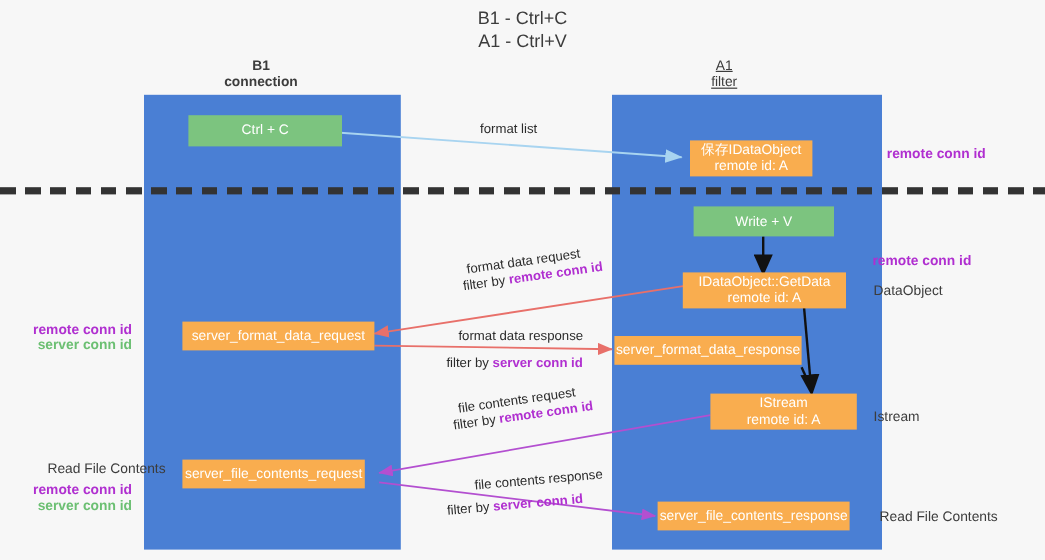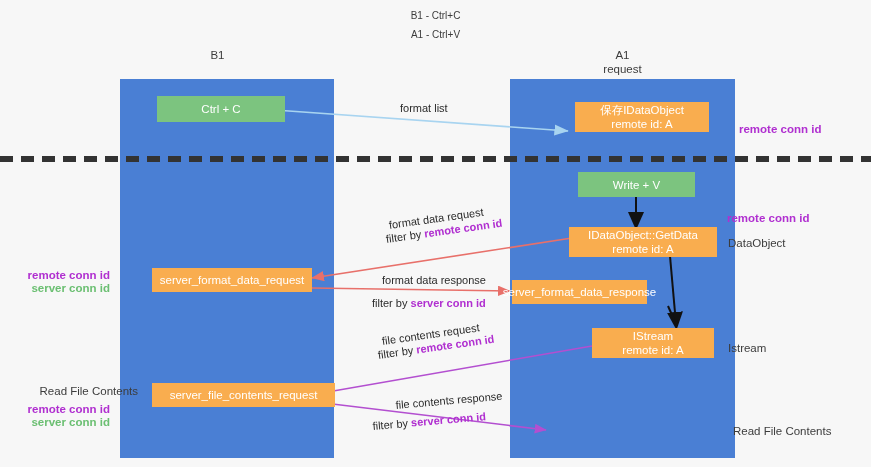--- a/index.html
+++ b/index.html
@@ -33,21 +33,21 @@
     font-size: 11.5px;
     line-height: 14px;
   }
   .title-block {
     position: absolute;
     left: 0;
     top: 6px;
     width: 871px;
     text-align: center;
     color: #3c3c3c;
-    font-size: 10px;
+    font-size: 15px;
     line-height: 19px;
   }
   .node {
     position: absolute;
     box-sizing: border-box;
     display: flex;
     flex-direction: column;
     align-items: center;
     justify-content: center;
     color: #ffffff;
@@ -91,26 +91,27 @@
 </head>
 <body>
 
 <div id="canvas">
 
   <div class="title-block">
     <div>B1 - Ctrl+C</div>
     <div>A1 - Ctrl+V</div>
   </div>
 
-  <div class="lane-title" style="left:140px; top:48px; width:155px;">
+  <div class="lane-title" style="left:140px; top:48px; width:155px;font-weight:bold;">
     <div>B1</div>
-  </div>
-  <div class="lane-title" style="left:545px; top:48px; width:155px;">
+    <div>connection</div>
+  </div>
+  <div class="lane-title" style="left:526px; top:48px; width:155px;text-decoration:underline;">
     <div>A1</div>
-    <div>request</div>
+    <div>filter</div>
   </div>
 
   <div class="lane" style="left:120px; top:79px; width:214px; height:379px;"></div>
   <div class="lane" style="left:510px; top:79px; width:225px; height:379px;"></div>
 
   <svg id="wires" viewBox="0 0 871 467" xmlns="http://www.w3.org/2000/svg">
     <defs>
       <marker id="ah-blue" markerWidth="9" markerHeight="7" refX="8.5" refY="3.5" orient="auto">
         <polygon points="0 0, 9 3.5, 0 7" fill="#a8d4f0"></polygon>
       </marker>
@@ -141,51 +142,54 @@
 
     <path d="M 668 306 L 676 324" stroke="#111111" stroke-width="2" fill="none"></path>
   </svg>
 
   <div class="divider"></div>
 
   <div class="node green" style="left:157px; top:96px; width:128px; height:26px;">
     <div>Ctrl + C</div>
   </div>
 
-  <div class="node orange" style="left:575px; top:102px; width:134px; height:30px;">
+  <div class="node orange" style="left:575px; top:117px; width:102px; height:30px;">
     <div>保存IDataObject</div>
     <div>remote id: A</div>
   </div>
 
   <div class="node green" style="left:578px; top:172px; width:117px; height:25px;">
     <div>Write + V</div>
   </div>
 
-  <div class="node orange" style="left:569px; top:227px; width:148px; height:30px;">
+  <div class="node orange" style="left:569px; top:227px; width:136px; height:30px;">
     <div>IDataObject::GetData</div>
     <div>remote id: A</div>
   </div>
 
   <div class="node orange" style="left:152px; top:268px; width:160px; height:24px;justify-content:center;">
     <div>server_format_data_request</div>
   </div>
 
-  <div class="node orange" style="left:512px; top:280px; width:135px; height:24px;">
+  <div class="node orange" style="left:512px; top:280px; width:156px; height:24px;">
     <div>server_format_data_response</div>
   </div>
 
   <div class="node orange" style="left:592px; top:328px; width:122px; height:30px;">
     <div>IStream</div>
     <div>remote id: A</div>
   </div>
 
-  <div class="node orange" style="left:152px; top:383px; width:183px; height:24px;">
+  <div class="node orange" style="left:152px; top:383px; width:152px; height:24px;">
     <div>server_file_contents_request</div>
   </div>
 
+  <div class="node orange" style="left:548px; top:418px; width:160px; height:24px;">
+    <div>server_file_contents_response</div>
+  </div>
 
   <div class="edge-label" style="left:400px; top:101px;">format list</div>
 
   <div class="edge-label" style="left:388px; top:218px; transform: rotate(-8deg);">format data request</div>
   <div class="edge-label" style="left:385px; top:232px; transform: rotate(-8deg);"><span>filter by </span><span class="mg">remote conn id</span></div>
 
   <div class="edge-label" style="left:382px; top:273px;">format data response</div>
   <div class="edge-label" style="left:372px; top:296px;"><span>filter by </span><span class="mg">server conn id</span></div>
 
   <div class="edge-label" style="left:381px; top:334px; transform: rotate(-8deg);">file contents request</div>

